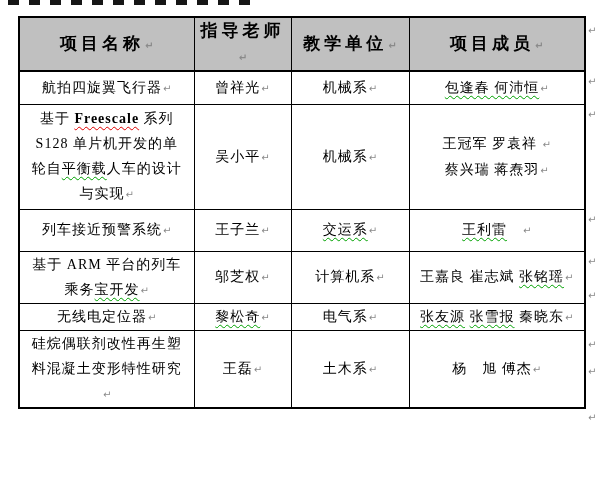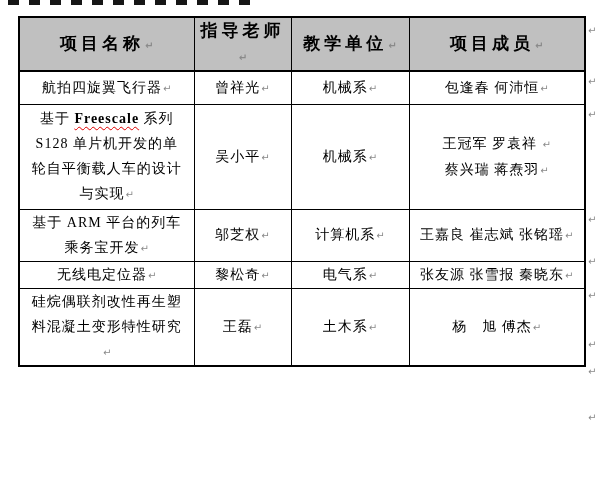--- a/index.html
+++ b/index.html
@@ -21,21 +21,21 @@
   col.c1{width:175px;} col.c2{width:97px;} col.c3{width:118px;} col.c4{width:176px;}
   th,td{
     border:1px solid #000;text-align:center;vertical-align:middle;
     padding:0 10px;font-size:14px;letter-spacing:1px;line-height:25px;
     overflow:hidden;
   }
   thead th{
     background:#c0c0c0;font-weight:bold;font-size:17px;letter-spacing:4px;
     line-height:25px;border-bottom:2px solid #000;padding:0 4px;
   }
-  .u-green{text-decoration-style:wavy;text-decoration-color:#00a000;text-decoration-thickness:1px;text-underline-offset:3px;}
+  .u-green{text-decoration:underline;text-decoration-style:wavy;text-decoration-color:#00a000;text-decoration-thickness:1px;text-underline-offset:3px;}
   .u-red{text-decoration:underline;text-decoration-style:wavy;text-decoration-color:#e00000;text-decoration-thickness:1px;text-underline-offset:3px;font-weight:bold;}
   .pilcrow{color:#8a8a8a;font-size:10px;letter-spacing:0;margin-left:1px;font-family:"DejaVu Sans",sans-serif;}
   .outer-pilcrow{position:absolute;color:#8a8a8a;font-size:10px;font-family:"DejaVu Sans",sans-serif;line-height:10px;}
   .cellline{display:block;}
 </style>
 </head>
 <body>
 
 <div class="stage">
   <div class="topfrag"></div>
@@ -64,20 +64,26 @@
         </tr>
         <tr style="height: 105px;">
           <td><span>基于 </span><span class="u-red">Freescale</span><span> 系列 S128 单片机开发的单轮自</span><span class="u-green">平衡载</span><span>人车的设计与实现</span><span class="pilcrow">↵</span></td>
           <td><span>吴小平</span><span class="pilcrow">↵</span></td>
           <td><span>机械系</span><span class="pilcrow">↵</span></td>
           <td>
             <div class="cellline"><span>王冠军 罗袁祥 </span><span class="pilcrow">↵</span></div>
             <div class="cellline"><span>蔡兴瑞 蒋焘羽</span><span class="pilcrow">↵</span></div>
           </td>
         </tr>
+        <tr style="height: 42px;">
+          <td><span>列车接近预警系统</span><span class="pilcrow">↵</span></td>
+          <td><span>王子兰</span><span class="pilcrow">↵</span></td>
+          <td><span class="u-green">交运系</span><span class="pilcrow">↵</span></td>
+          <td><span class="u-green">王利雷</span><span>　</span><span class="pilcrow">↵</span></td>
+        </tr>
         <tr style="height: 49px;">
           <td><span>基于 ARM 平台的列车乘务</span><span class="u-green">宝开发</span><span class="pilcrow">↵</span></td>
           <td><span>邬芝权</span><span class="pilcrow">↵</span></td>
           <td><span>计算机系</span><span class="pilcrow">↵</span></td>
           <td><span>王嘉良 崔志斌 </span><span class="u-green">张铭瑶</span><span class="pilcrow">↵</span></td>
         </tr>
         <tr style="height: 27px;">
           <td><span>无线电定位器</span><span class="pilcrow">↵</span></td>
           <td><span class="u-green">黎松奇</span><span class="pilcrow">↵</span></td>
           <td><span>电气系</span><span class="pilcrow">↵</span></td>

